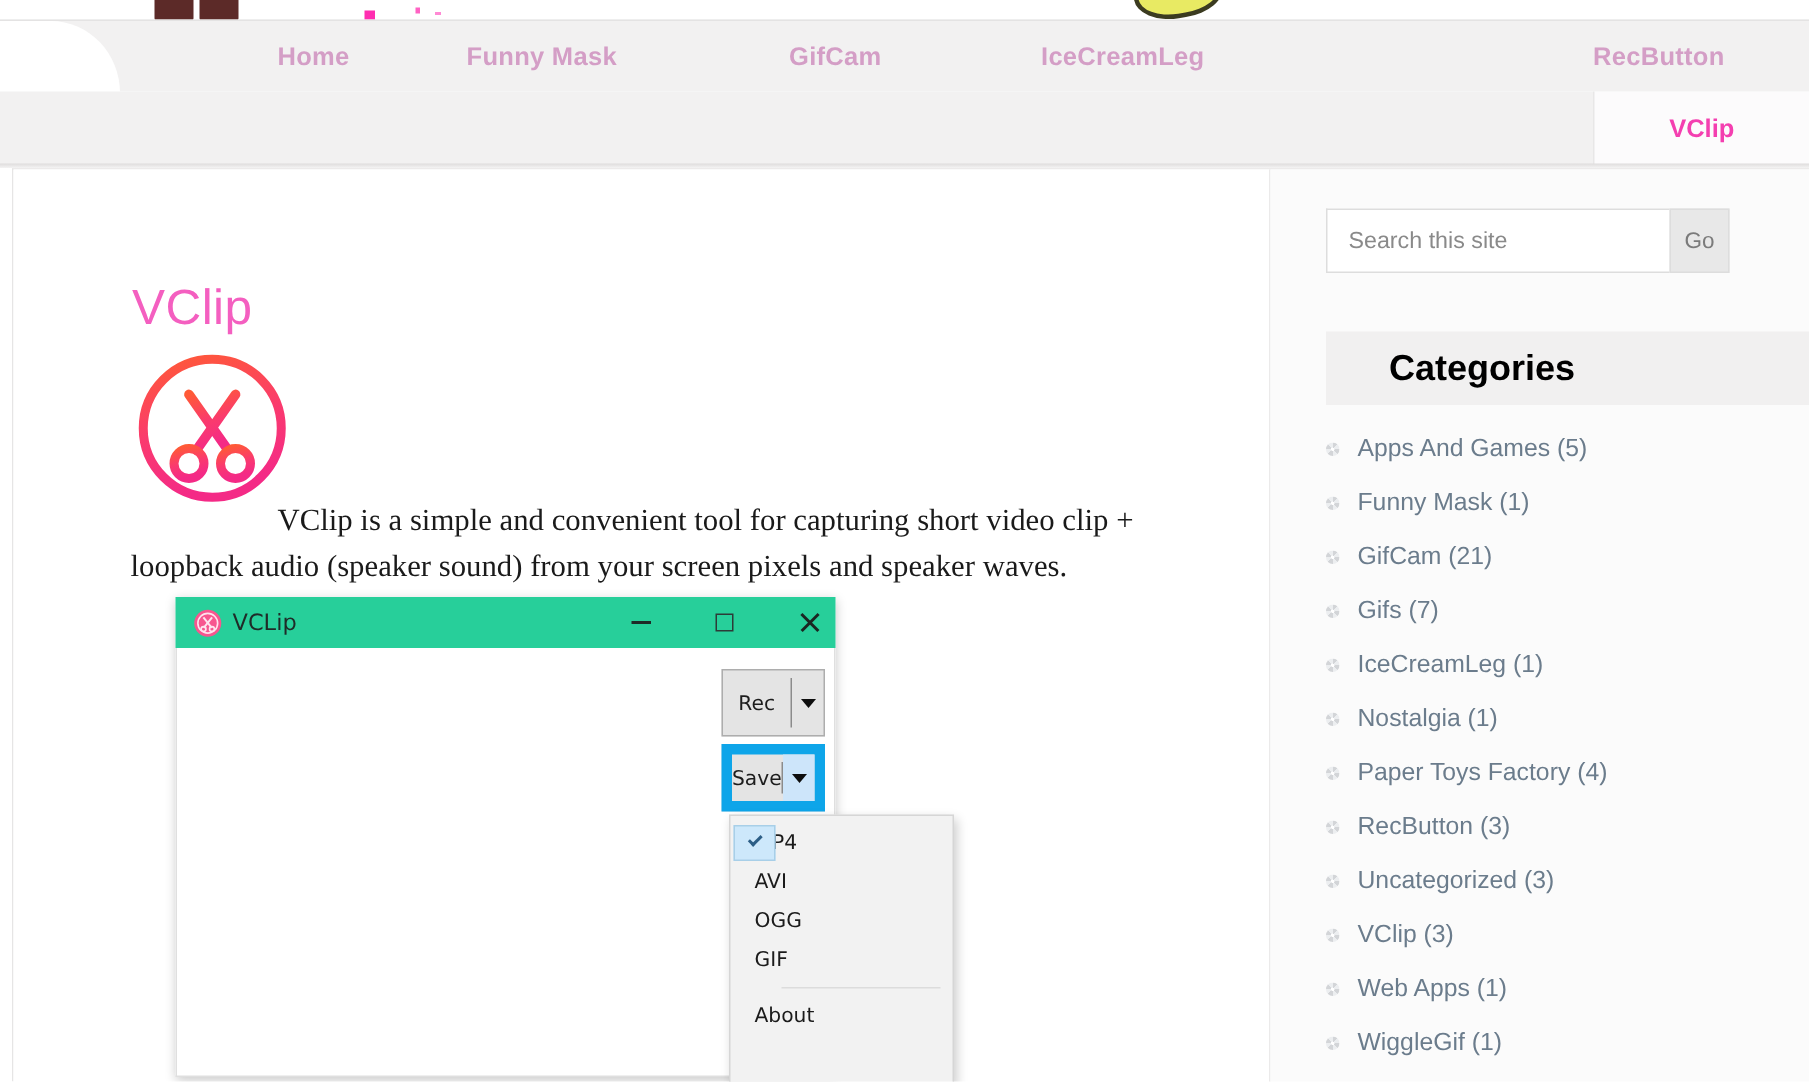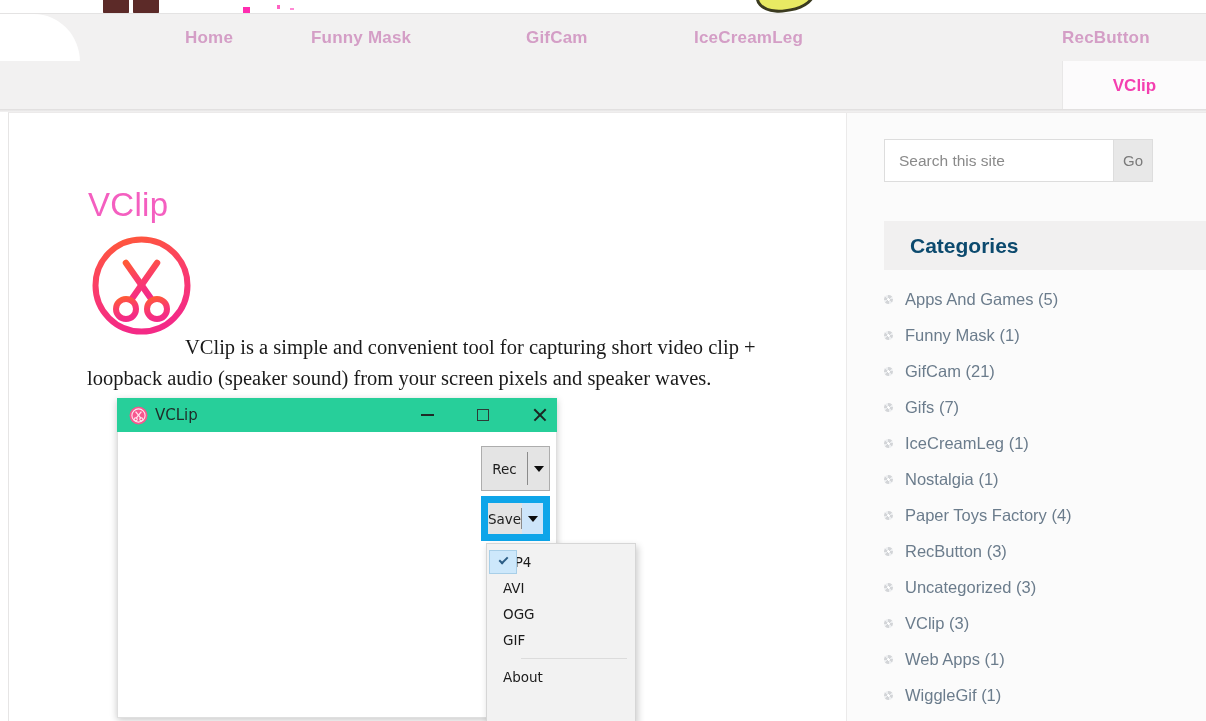--- a/index.html
+++ b/index.html
@@ -240,21 +240,21 @@
     display: flex; align-items: center; justify-content: center;
     font-size: 15px; color: #7b7b7b; cursor: pointer;
   }
 
   .cat-head {
     position: absolute; left: 37px; top: 108px; width: 360px; height: 49px;
     background: #f1f0f0;
     display: flex; align-items: center;
   }
   .cat-head span {
-    margin-left: 26px; font-size: 21px; font-weight: bold; color: #0c4a6e;
+    margin-left: 42px; font-size: 24px; font-weight: bold; color: #000000;
   }
 
   .cat-list { position: absolute; left: 37px; top: 168px; width: 330px; }
   .cat-item {
     position: relative; height: 36px; display: flex; align-items: center;
     font-size: 16.5px; color: #6b7c8c; cursor: pointer;
   }
   .cat-bullet {
     width: 9px; height: 9px; margin-right: 12px; flex: none;
     background:

